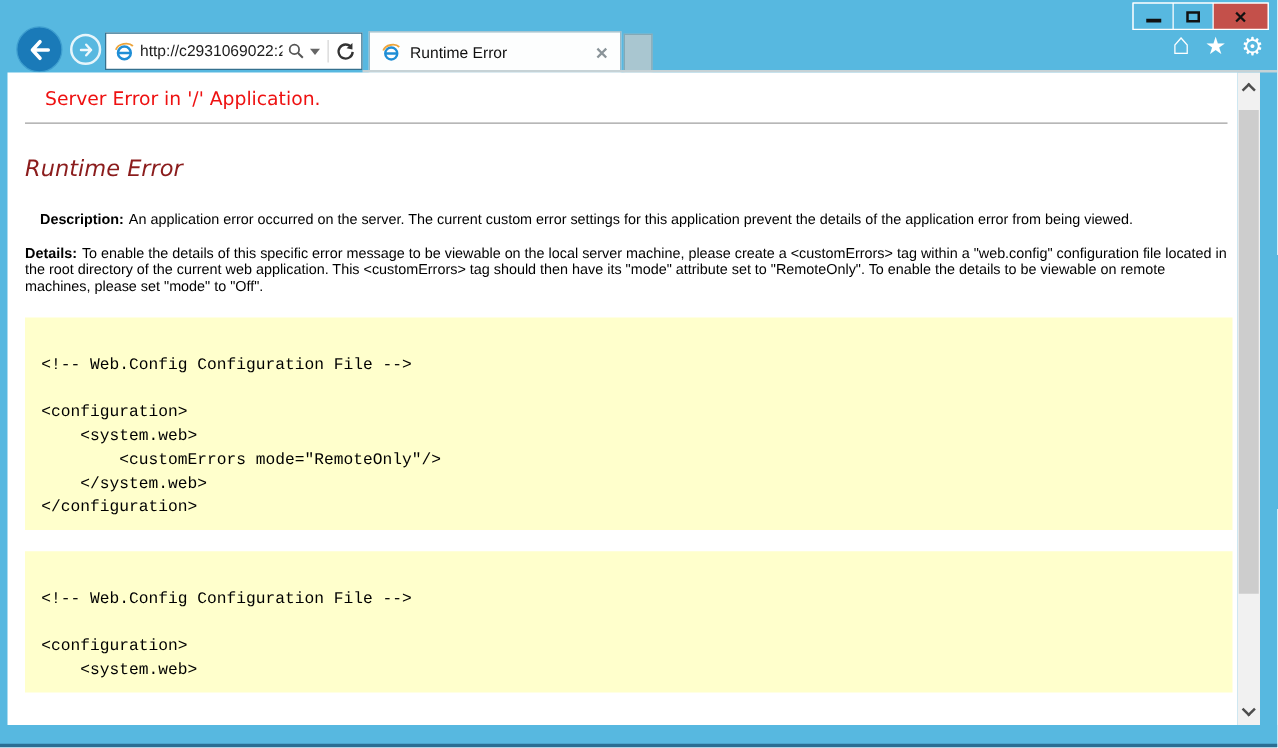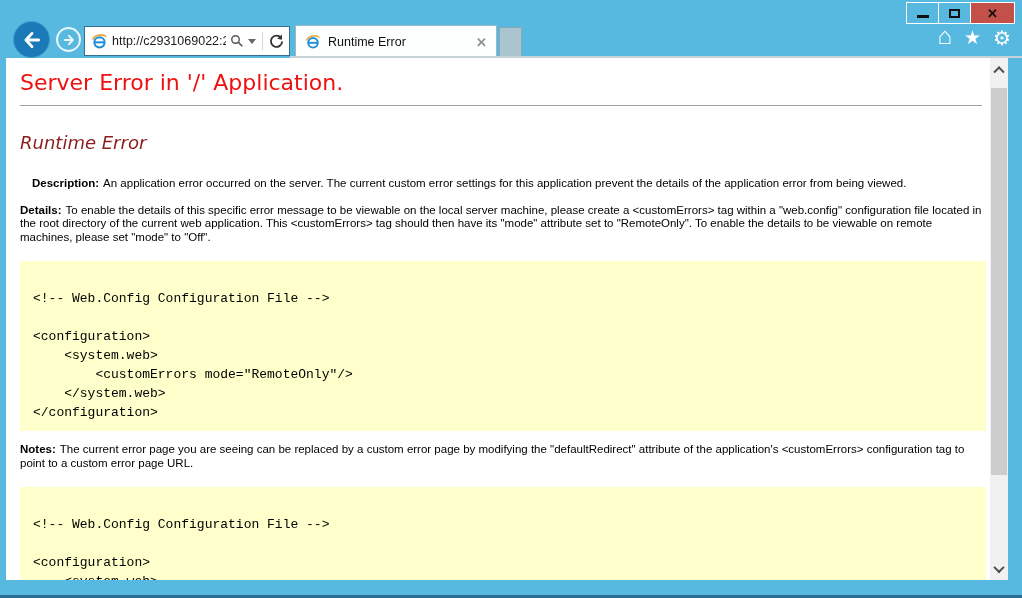--- a/index.html
+++ b/index.html
@@ -49,22 +49,22 @@
   .ci.home { font-size:24px; margin-top:-3px; }
   .ci.star { font-size:19px; }
   .ci.gear { font-size:20px; }
 
   .chrome-bottom-line { position:absolute; left:290px; top:56px; right:0; height:2px; background:#c6d2d6; }
 
   
   .content { position:absolute; left:6px; top:58px; width:984px; height:522px;
              background:#ffffff; overflow:hidden; padding:12px 8px 0 14px;
              font-family:"Liberation Sans", sans-serif; }
-  .h1 { font-family:"DejaVu Sans", sans-serif; font-size:22px; font-weight:normal;
-        color:#ee1111; }
+  .h1 { font-family:"DejaVu Sans", sans-serif; font-size:15px; font-weight:normal;
+        color:#ee1111;margin-left:16px; }
   .rule { border:none; border-top:1px solid #a0a0a0; margin-top:10px; }
   .h2 { font-family:"DejaVu Sans", sans-serif; font-size:18px; font-weight:normal;
         font-style:italic; color:#8b1c1c; margin-top:26px; }
   .para { font-size:11.5px; line-height:13.5px; color:#000; }
   .para .lbl { font-weight:bold; padding-right:4px; }
   .para-desc { margin-top:24px;margin-left:12px; }
   .para-details { margin-top:13px; }
   .para-notes { margin-top:12px; }
   .codeblock { font-family:Liberation Mono, monospace; font-size:13px; line-height:19px;
                background:#ffffcc; color:#000; white-space:pre;
@@ -162,21 +162,20 @@
     <div class="codeblock">
 &lt;!-- Web.Config Configuration File --&gt;
 
 &lt;configuration&gt;
     &lt;system.web&gt;
         &lt;customErrors mode="RemoteOnly"/&gt;
     &lt;/system.web&gt;
 &lt;/configuration&gt;
 </div>
 
-    <p class="para para-notes"><span class="lbl">Notes:</span><span>The current error page you are seeing can be replaced by a custom error page by modifying the "defaultRedirect" attribute of the application's &lt;customErrors&gt; configuration tag to point to a custom error page URL.</span></p>
 
     <div class="codeblock">
 &lt;!-- Web.Config Configuration File --&gt;
 
 &lt;configuration&gt;
     &lt;system.web&gt;</div>
   </div>
 
   <div class="scrollbar">
     <div class="sb-btn up">

